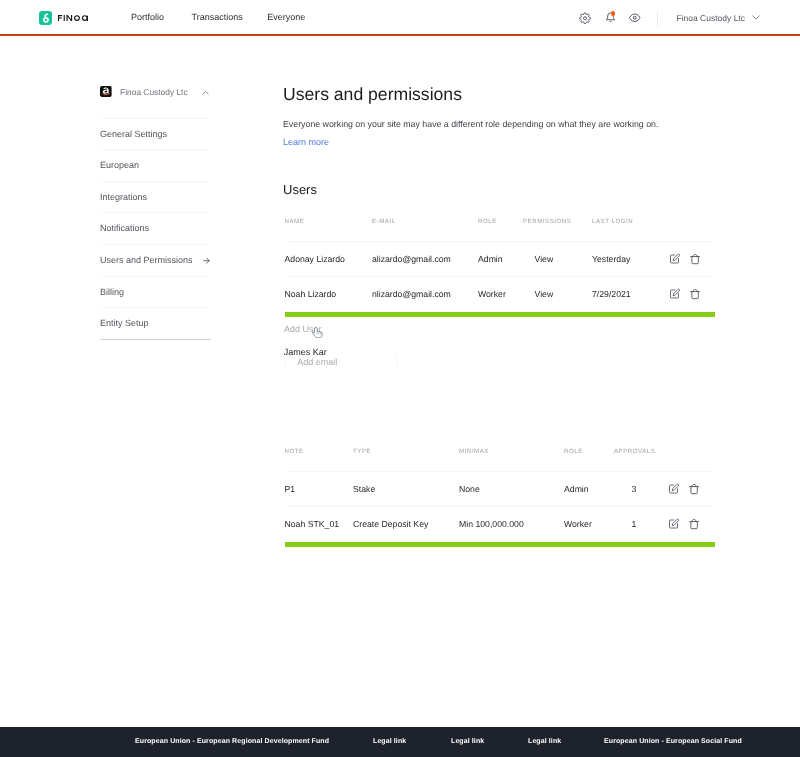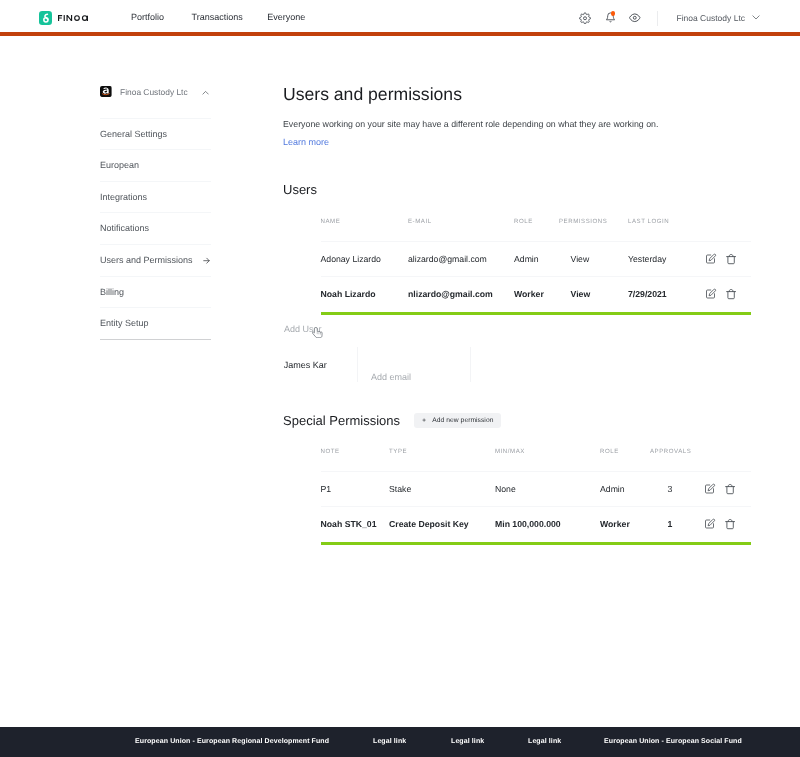--- a/index.html
+++ b/index.html
@@ -2,21 +2,21 @@
 <html><head>
 <meta charset="utf-8">
 <style>
   html,body{margin:0;padding:0;}
   body{width:800px;height:757px;background:#ffffff;text-rendering:geometricPrecision;
        font-family:"Liberation Sans",sans-serif;
        -webkit-font-smoothing:antialiased;font-smooth:never;position:relative;overflow:hidden;}
 
   
   .header{position:absolute;left:0;top:0;width:800px;height:36px;
-          border-bottom:4px solid #c2410c;box-sizing:border-box;}
+          border-bottom:2px solid #c2410c;box-sizing:border-box;}
   .logo-wrap{position:absolute;left:38.9px;top:11.1px;display:flex;align-items:center;}
   .logo-sq{width:13.5px;height:13.5px;border-radius:3.2px;background:#16c39a;
            display:flex;align-items:center;justify-content:center;}
   .logo-word{margin-left:5.5px;display:flex;align-items:center;position:relative;top:0.2px;}
   .nav{position:absolute;left:131px;top:0;height:35px;display:flex;align-items:center;}
   .nav a{position:relative;top:-0.5px;font-size:9px;color:#2b2f36;text-decoration:none;display:block;}
   .nav .n1{margin-right:27.5px;}
   .nav .n2{margin-right:24.5px;}
   .hdr-right{position:absolute;left:0;top:0;height:35px;width:800px;}
   .hdr-right > *{position:absolute;}
@@ -45,33 +45,33 @@
 
   
   .main{position:absolute;left:283px;top:0;width:430px;height:757px;}
   .main > *{position:absolute;left:0;}
   h1.title{top:84px;margin:0;font-size:17.6px;font-weight:400;color:#1b1d21;line-height:20px;}
   .sub{top:118.5px;font-size:8.8px;color:#3f4449;line-height:11px;white-space:nowrap;}
   .learn{top:136.5px;font-size:9px;color:#5179de;cursor:pointer;line-height:11px;}
   .blk-users-h{top:182px;}
   .blk-users-t{top:226.5px;width:430px;left:1.5px;}
   .blk-adduser{top:324px;left:1px;}
-  .blk-newuser{top:347px;left:0.7px;}
+  .blk-newuser{top:347px;left:0.7px;flex-direction:column;}
   .blk-perm-h{top:412.5px;display:flex;align-items:center;}
   .blk-perm-t{top:456.5px;width:430px;left:1.5px;}
   h2.sec{margin:0;font-size:13px;font-weight:400;color:#1b1d21;line-height:15px;}
 
   
-  table{border-collapse:collapse;width:100%;table-layout:fixed;margin-left:36px;}
+  table{border-collapse:collapse;width:100%;table-layout:fixed;}
   .thead td{font-size:6.1px;letter-spacing:0.55px;color:#9a9ea4;
             padding:0;height:14px;vertical-align:top;line-height:5px;
             position:relative;top:-7.5px;}
   .trow td{font-size:8.7px;color:#24282d;height:34.5px;line-height:34.5px;border-top:1px solid #f5f6f8;
            vertical-align:middle;white-space:nowrap;padding:0;}
-  .trow:last-child td{border-bottom:3px solid #84cc16;font-weight:bold;}
+  .trow:last-child td{border-bottom:5px solid #84cc16;}
   .icons-cell{text-align:left;white-space:nowrap;}
   .ico-btn{display:inline-block;width:11px;height:11px;vertical-align:middle;line-height:0;position:relative;top:-1px;}
   .ico-btn+.ico-btn{margin-left:9px;}
 
   .addrow{font-size:9px;color:#a7abb0;}
   .newuser{display:flex;align-items:stretch;height:35px;}
   .nu-name{width:73.7px;display:flex;align-items:center;font-size:9px;color:#24282d;}
   .nu-email{width:113.3px;border-left:1px solid #f3f4f6;border-right:1px solid #f3f4f6;
             display:flex;align-items:flex-end;padding-left:12.5px;box-sizing:border-box;}
   .nu-email span{font-size:9px;color:#a7abb0;}
@@ -255,32 +255,20 @@
 
   <div class="addrow blk-adduser">Add User</div>
 
   <div class="newuser blk-newuser">
     <div class="nu-name">James Kar</div>
     <div class="nu-email">
       <span>Add email</span>
     </div>
   </div>
 
-  <div class="blk-perm-h">
-    <h2 class="sec">Special Permissions</h2>
-    <div class="btn-add">
-      <span class="plus">
-        <svg width="4.2" height="4.2" viewBox="0 0 24 24" fill="none" stroke="#2d3136" stroke-width="3.2" stroke-linecap="round">
-          <line x1="12" y1="5" x2="12" y2="19"></line>
-            <line x1="5" y1="12" x2="19" y2="12"></line>
-        </svg>
-      </span>
-      <span>Add new permission</span>
-    </div>
-  </div>
 
   <table class="blk-perm-t">
     <tbody id="perm-tbody">
         <tr class="thead">
           <td style="width: 68.5px;">NOTE</td>
           <td style="width: 106px;">TYPE</td>
           <td style="width: 105px;">MIN/MAX</td>
           <td style="width: 50px;">ROLE</td>
           <td style="width: 53px;">APPROVALS</td>
           <td></td>

